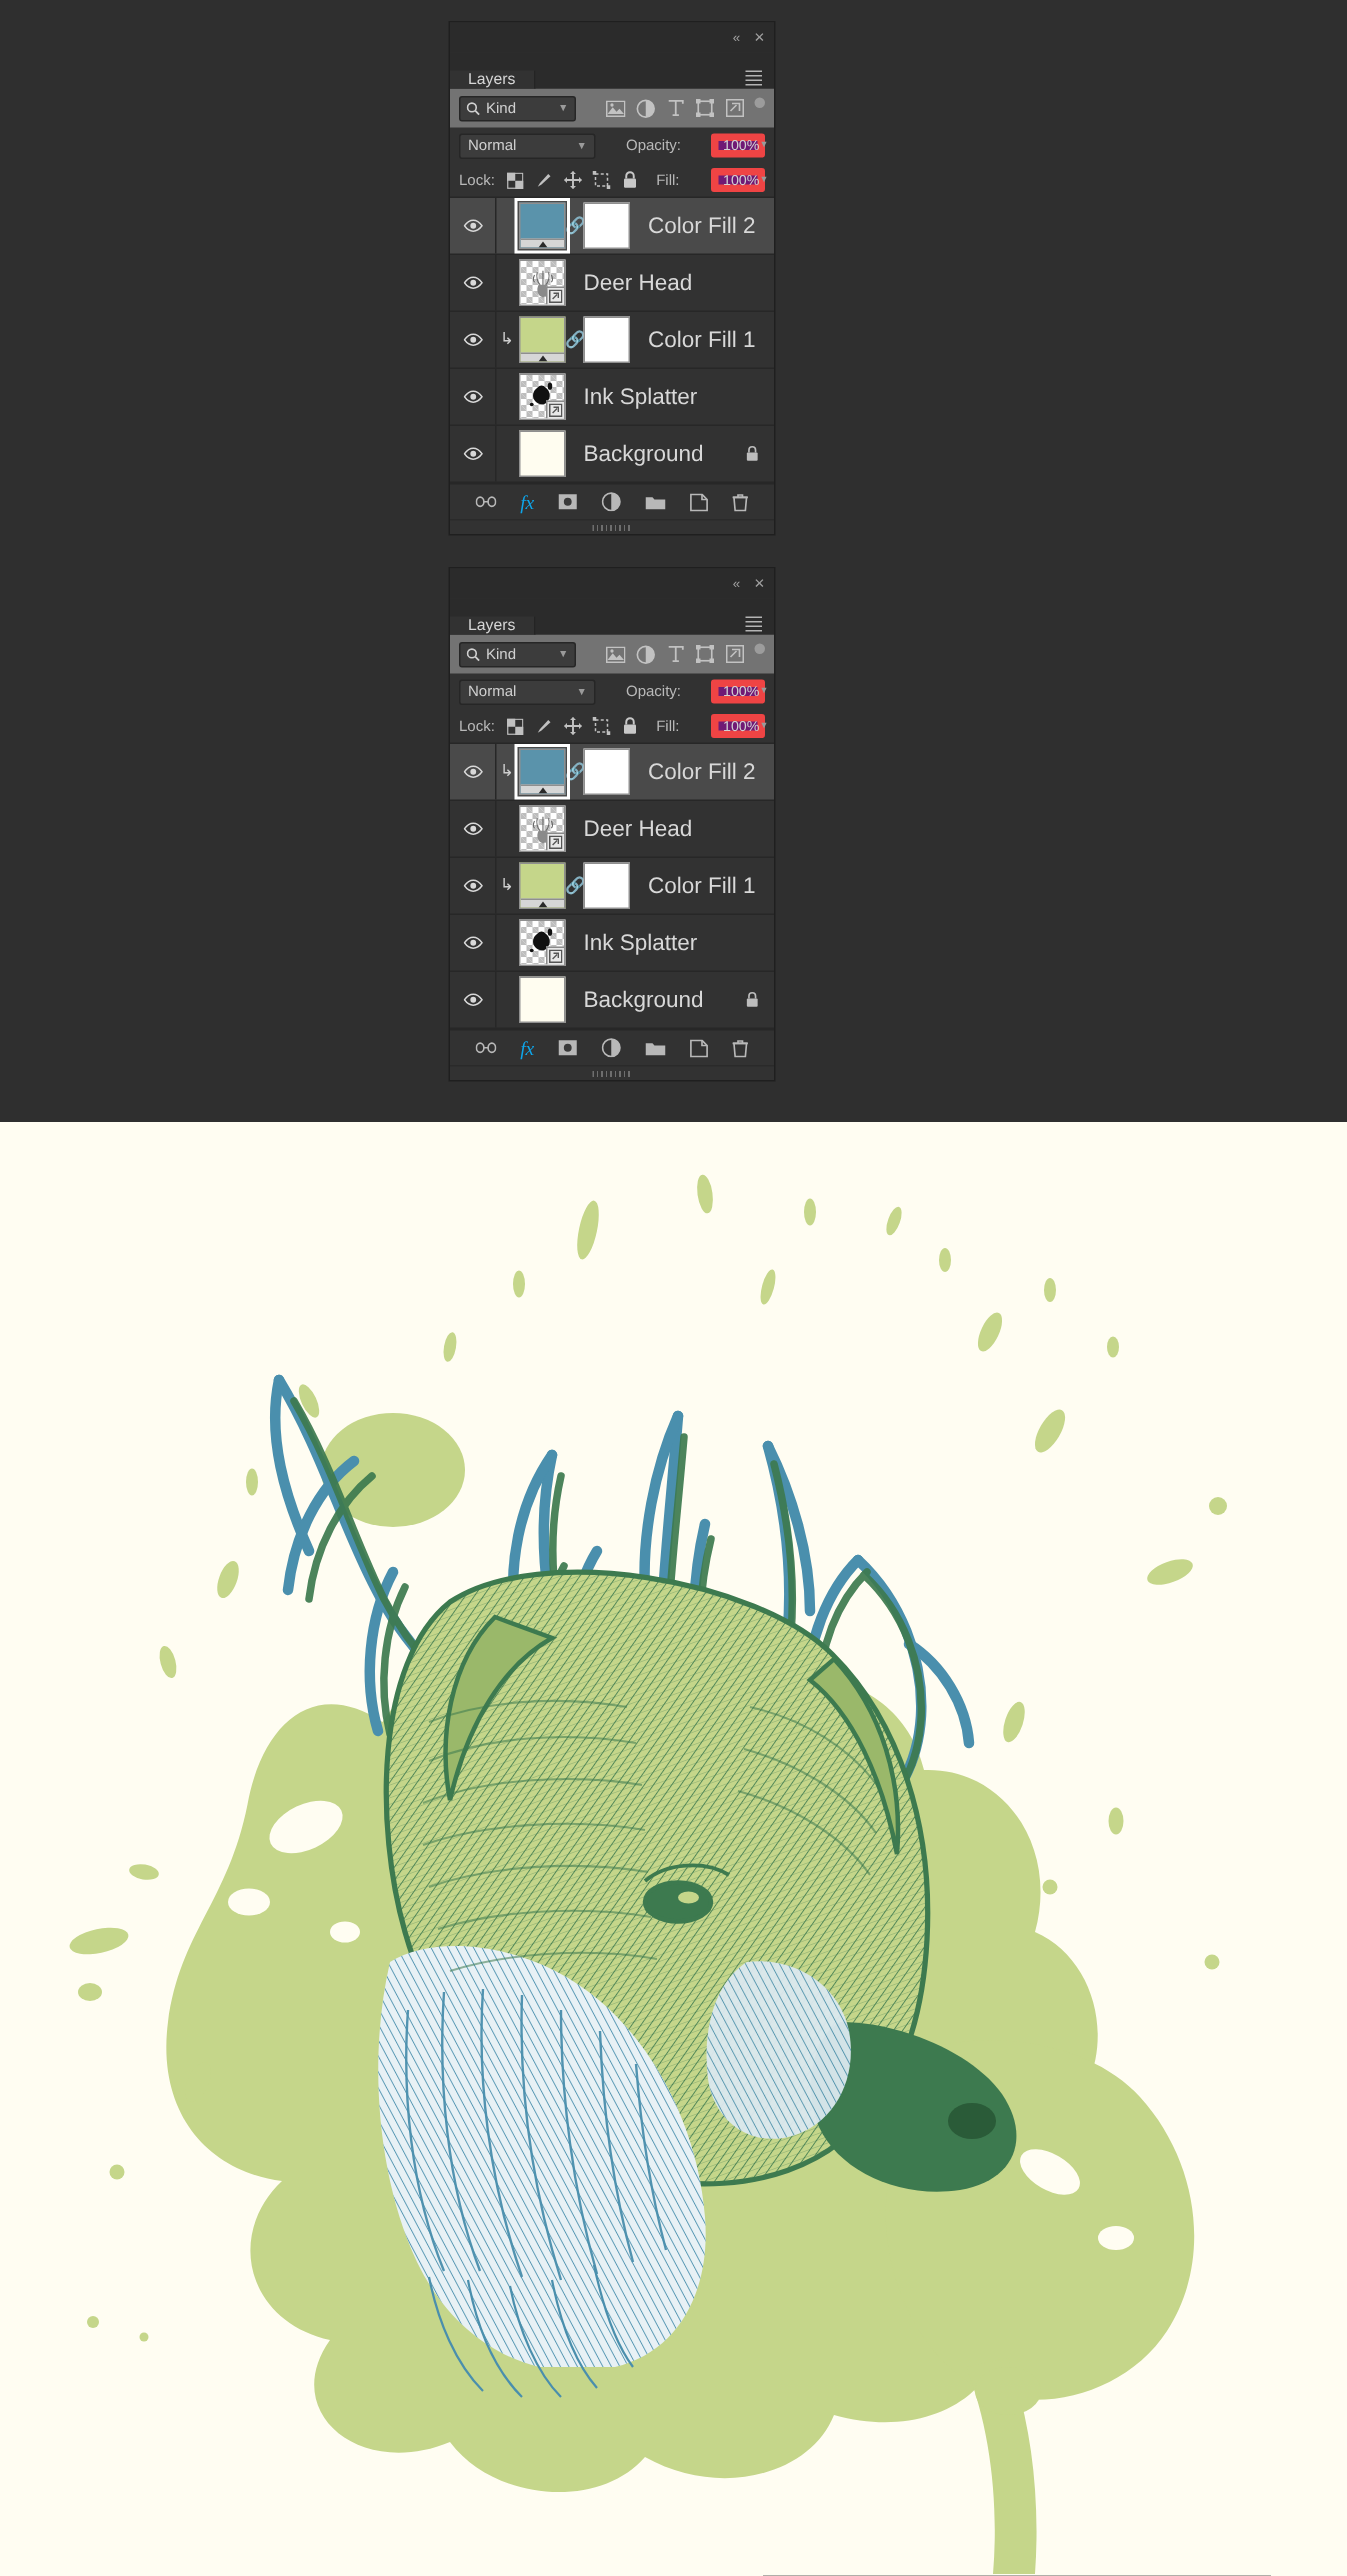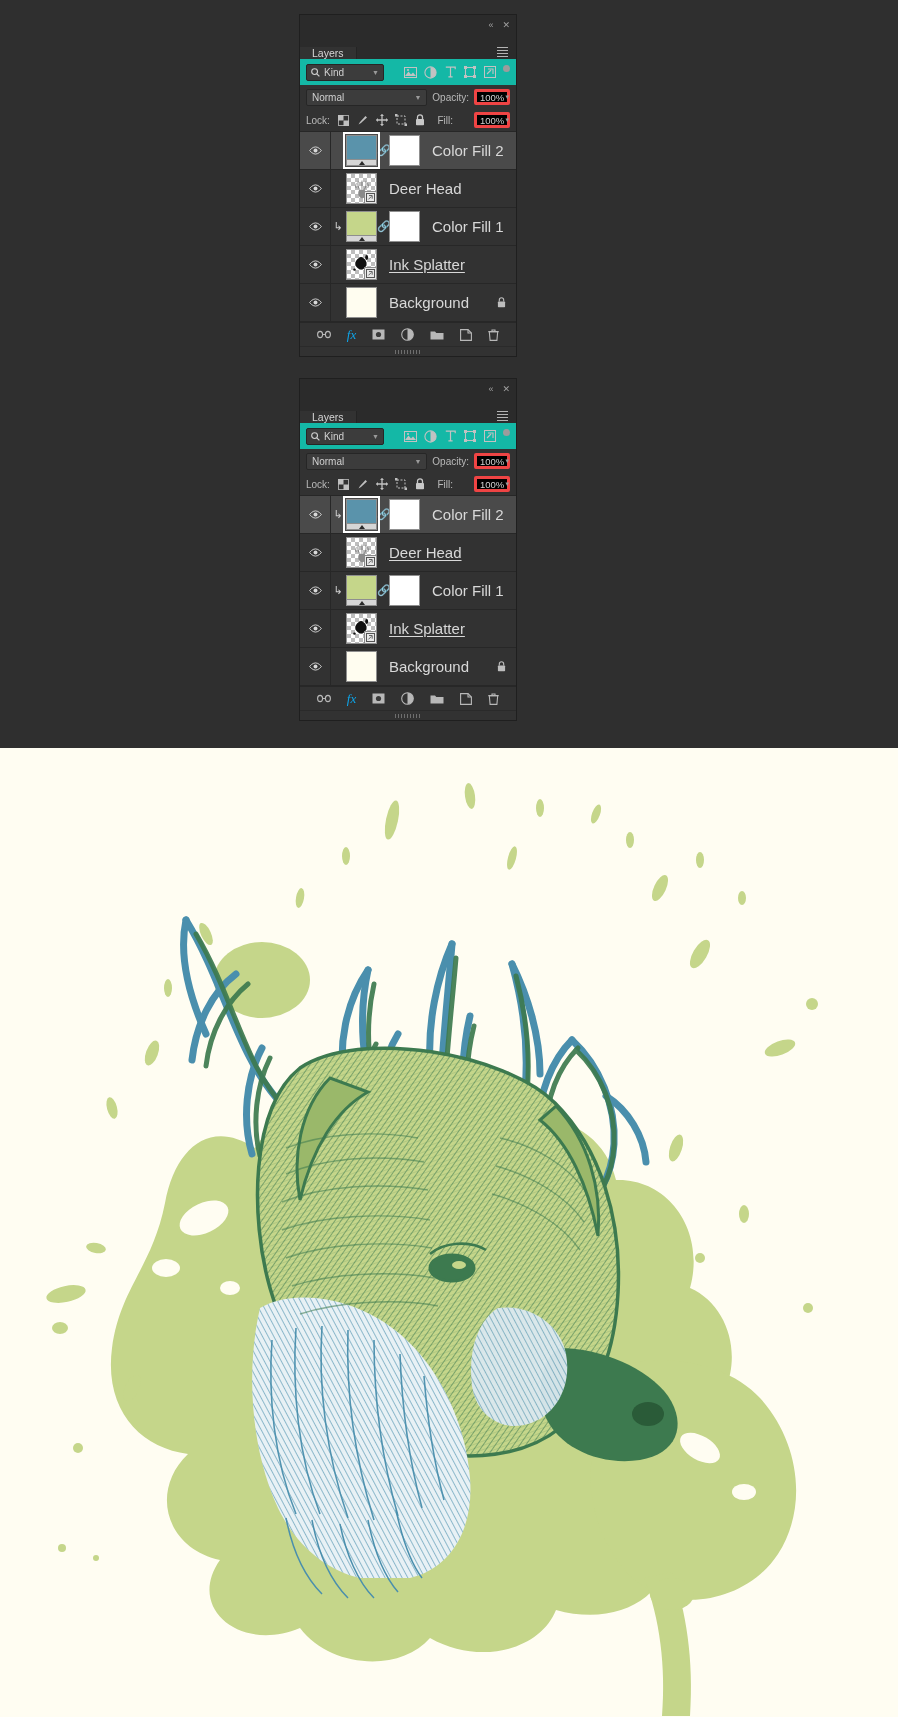--- a/index.html
+++ b/index.html
@@ -54,51 +54,51 @@
   }
   .panel-menu{
     margin-left:auto; display:flex; align-items:center; padding:0 8px;
   }
   .hamburger{ width:11px; }
   .hamburger i{ display:block; height:1px; background:#b4b4b4; margin:2px 0; }
 
   
   .filter-row{
     height:26px; display:flex; align-items:center; gap:12px;
-    padding:0 6px; background:#14b8a6;
+    padding:0 6px; background:#737373;
   }
   .kind-select{
     width:82px; height:17px; background:#3c3c3c; border:1px solid #262626;
     border-radius:2px; display:flex; align-items:center; gap:4px;
     padding:0 4px; font-size:10px; color:#d0d0d0;
   }
   .kind-select .caret{ margin-left:auto; font-size:7px; color:#9a9a9a; }
   .filter-icons{ display:flex; align-items:center; gap:0; margin-left:4px; }
   .fico{
     width:20px; height:18px; display:flex; align-items:center;
     justify-content:center; color:#c2c2c2;
   }
   .toggle-dot{
     width:7px; height:7px; border-radius:50%; background:#9c9c9c;
     margin-left:3px; margin-bottom:8px;
   }
 
   
   .blend-row{
-    height:24px; display:flex; align-items:center; padding:0 6px; gap:5px;
+    height:24px; display:flex; align-items:center; padding:0 6px; gap:20px;
   }
   .blend-select{
     width:122px; height:17px; background:#3c3c3c; border:1px solid #262626;
     border-radius:2px; display:flex; align-items:center; padding:0 5px;
     font-size:10px; color:#d0d0d0;
   }
   .blend-select .caret{ margin-left:auto; font-size:7px; color:#9a9a9a; }
   .lbl{ font-size:10px; color:#b9b9b9; white-space:nowrap; }
   .num-field{
-    width:36px; height:16px; background:#000000; border:3px solid #ef4444;
+    width:36px; height:16px; background:#701a75; border:5px solid #ef4444;
     border-radius:2px; display:flex; align-items:center; padding:0 2px 0 3px;
     font-size:9.5px; color:#d2d2d2;
   }
   .num-field .caret{ margin-left:auto; font-size:6px; color:#9a9a9a; }
 
   
   .lock-row{
     height:22px; display:flex; align-items:center; padding:0 6px; gap:3px;
   }
   .lock-icons{ display:flex; align-items:center; gap:3px; margin-left:3px; }
@@ -155,21 +155,21 @@
   }
   .smart-badge{
     position:absolute; right:0; bottom:0; width:12px; height:12px;
     background:#e8e8e8; border-left:1px solid #8a8a8a; border-top:1px solid #8a8a8a;
     display:flex; align-items:center; justify-content:center;
   }
   .layer-name{
     margin-left:12px; font-size:15px; color:#d8d8d8; white-space:nowrap;
   }
   .layer-name.italic{ }
-  .layer-name.underlined{ text-decoration:underline; text-underline-offset:2px; }
+  .layer-name.underlined{ text-underline-offset:2px; }
   .lock-badge{
     margin-left:auto; margin-right:10px; color:#bdbdbd; font-size:10px;
   }
 
   
   .panel-bottom{
     height:24px; background:#323232; display:flex; align-items:center;
     justify-content:center; gap:16px; border-top:1px solid #272727;
   }
   .bico{ color:#0ea5e9; display:flex; align-items:center; justify-content:center; }

